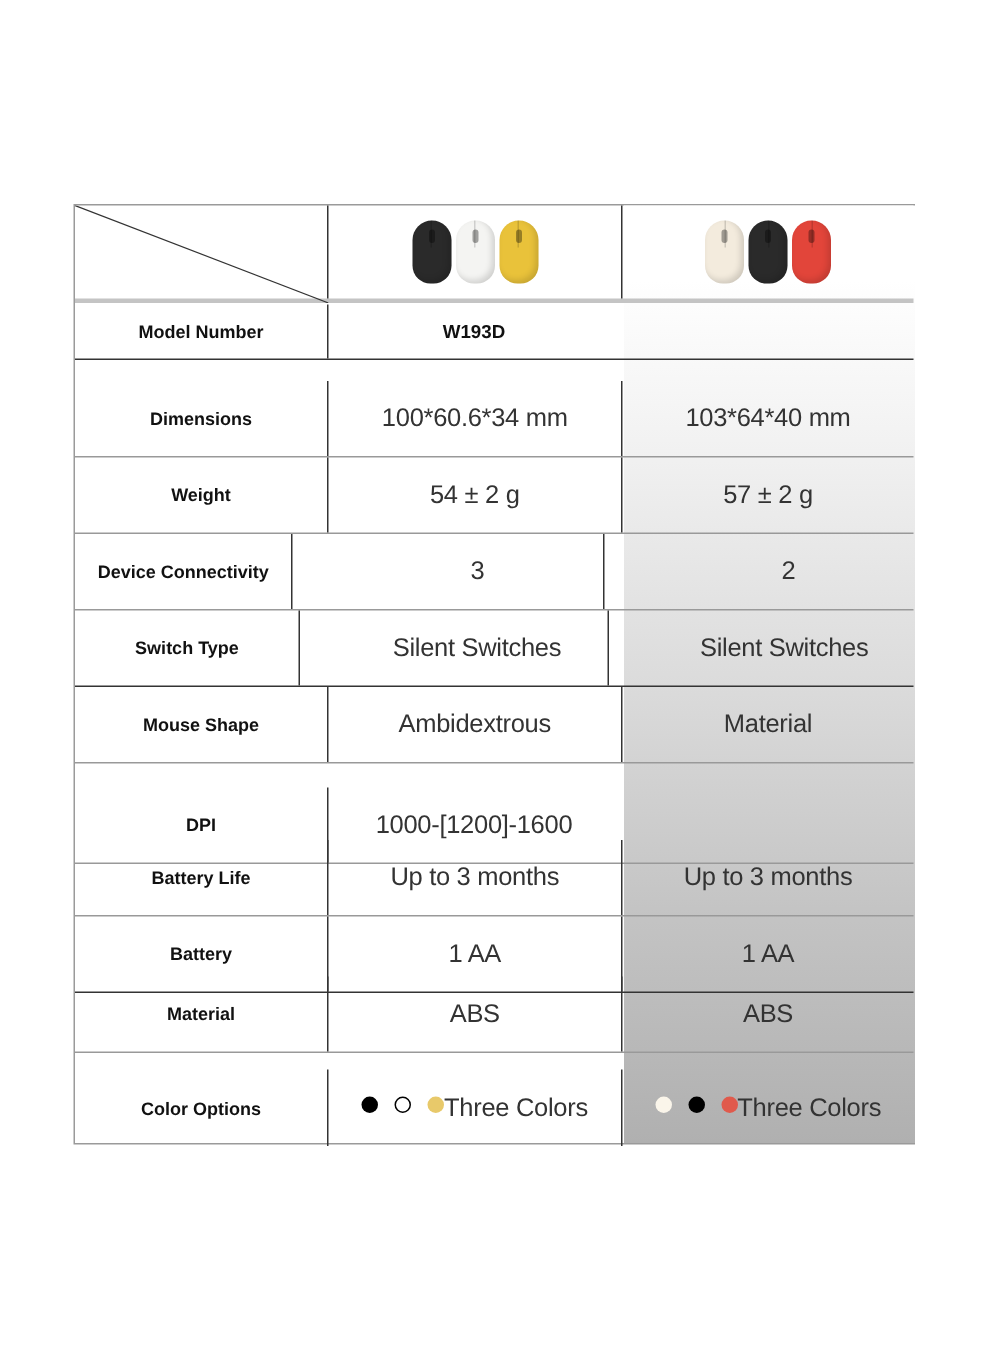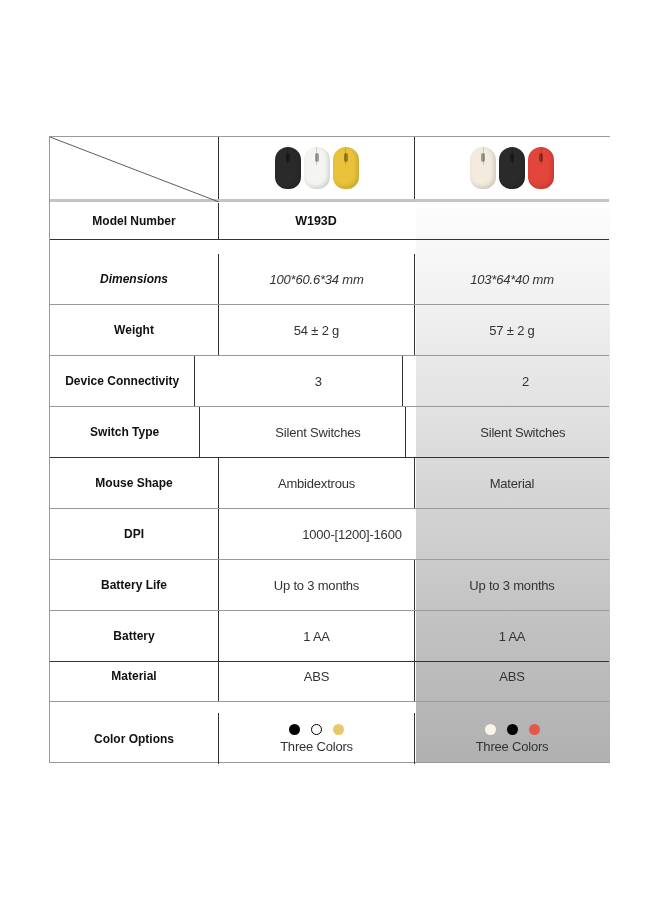--- a/index.html
+++ b/index.html
@@ -10,30 +10,30 @@
     .col-right-bg { position: absolute; left: 366px; top: 0; width: 194px; height: 100%;
              background: linear-gradient(to bottom, #ffffff 0%, #ffffff 8%, #f2f2f2 25%, #dcdcdc 50%, #c4c4c4 75%, #b0b0b0 100%); }
     .row { position: absolute; left: 0; width: 559px; display: flex; box-sizing: border-box; }
     .row.header { top: 0; height: 65px; border-bottom: 3px solid #c4c4c4; }
     .cell { box-sizing: border-box; display: flex; align-items: center; justify-content: center;
             text-align: center; height: 100%; }
     .c0 { width: 169px; border-right: 1px solid #333; }
     .c1 { width: 196px; border-right: 1px solid #333; }
     .c2 { width: 194px; }
     .label { font-weight: bold; font-size: 12px; color: #111; }
-    .val { font-size: 13px; color: #333; font-weight: normal; letter-spacing: -0.2px; }
+    .val { font-size: 17px; color: #333; font-weight: normal; letter-spacing: -0.2px; }
     .model { font-weight: bold; font-size: 12.5px; color: #111; }
     .diag { position: absolute; left: 0; top: 0; width: 169px; height: 65px; }
     .mice { display: flex; gap: 3px; align-items: center; }
     .mouse { width: 26px; height: 42px; border-radius: 13px 13px 12px 12px; position: relative; box-shadow: inset -2px -2px 4px rgba(0,0,0,0.15); }
     .mouse::before { content: ""; position: absolute; left: 11px; top: 6px; width: 4px; height: 9px; border-radius: 2px; background: rgba(0,0,0,0.35); }
     .mouse::after { content: ""; position: absolute; left: 12.5px; top: 0; width: 1px; height: 18px; background: rgba(0,0,0,0.15); }
     .dots { display: flex; gap: 11px; justify-content: center; margin-bottom: 4px; }
     .dot { width: 11px; height: 11px; border-radius: 50%; box-sizing: border-box; }
-    .color-cell { flex-direction: column; }
+    .color-cell { }
   </style>
 </head>
 <body>
 
 <div class="table">
   <div class="col-right-bg"></div>
 
   <div class="row header">
     <div class="cell c0">
       <svg class="diag" viewBox="0 0 169 65" preserveAspectRatio="none">
@@ -56,21 +56,21 @@
     </div>
   </div>
 
   <div id="rows">
       <div class="row" style="top: 66px; height: 37px; border-bottom: 1px solid rgb(51, 51, 51);">
         <div class="cell c0 label">Model Number</div>
         <div class="cell c2">
           <span class="model">W193D</span>
         </div>
       </div>
-      <div class="row" style="top: 117px; height: 51px; border-bottom: 1px solid rgb(153, 153, 153); font-style: italic;">
+      <div class="row" style="top: 117px; height: 51px; border-bottom: 1px solid rgb(153, 153, 153);">
         <div class="cell c0 label">Dimensions</div>
         <div class="cell c1">
           <span class="val">100*60.6*34 mm</span>
         </div>
         <div class="cell c2">
           <span class="val">103*64*40 mm</span>
         </div>
       </div>
       <div class="row" style="top: 168px; height: 51px; border-bottom: 1px solid rgb(153, 153, 153);">
         <div class="cell c0 label">Weight</div>
@@ -101,21 +101,21 @@
       </div>
       <div class="row" style="top: 321px; height: 51px; border-bottom: 1px solid rgb(153, 153, 153);">
         <div class="cell c0 label">Mouse Shape</div>
         <div class="cell c1">
           <span class="val">Ambidextrous</span>
         </div>
         <div class="cell c2">
           <span class="val">Material</span>
         </div>
       </div>
-      <div class="row" style="top: 372px; height: 51px; border-bottom: 1px solid rgb(153, 153, 153); gap: 36px;">
+      <div class="row" style="top: 388px; height: 51px; border-bottom: 1px solid rgb(153, 153, 153);">
         <div class="cell c0 label">DPI</div>
         <div class="cell c2">
           <span class="val">1000-[1200]-1600</span>
         </div>
       </div>
       <div class="row" style="top: 423px; height: 51px; border-bottom: 1px solid rgb(153, 153, 153);">
         <div class="cell c0 label">Battery Life</div>
         <div class="cell c1">
           <span class="val">Up to 3 months</span>
         </div>

